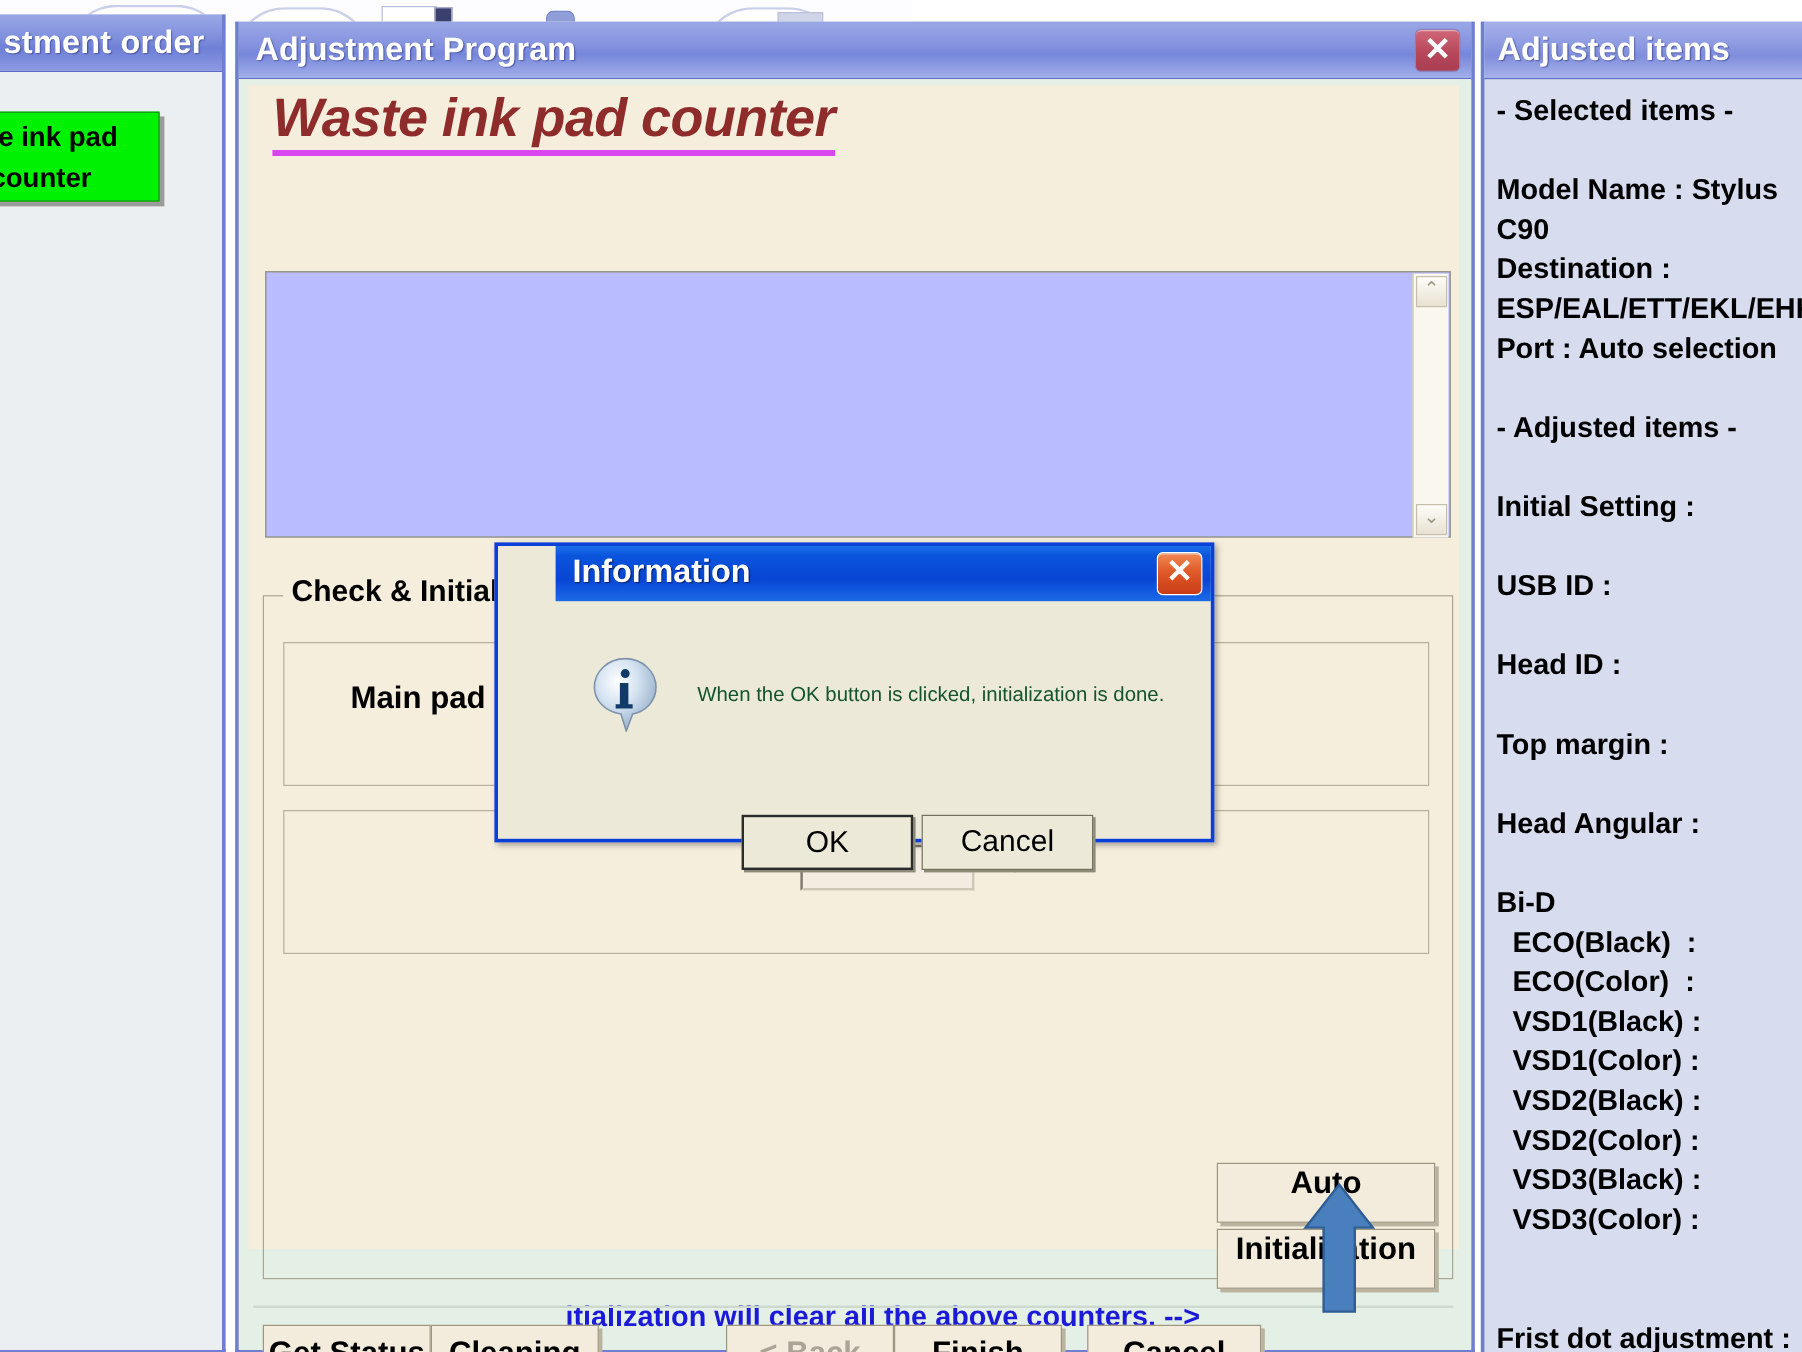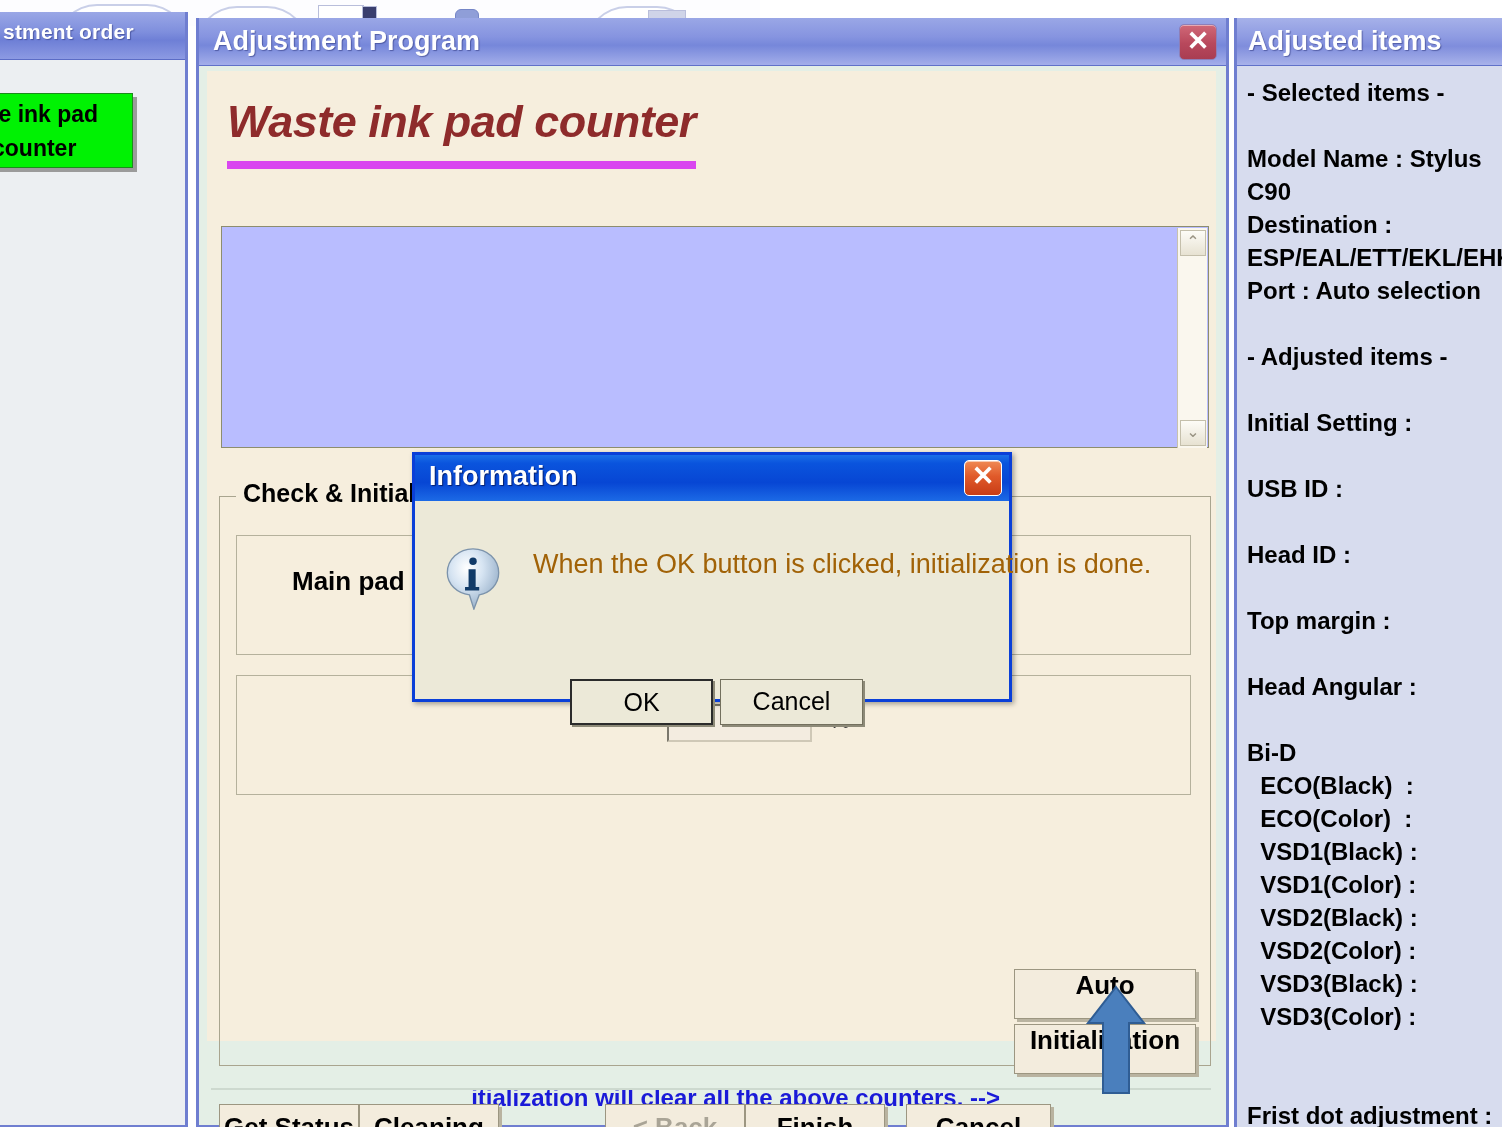--- a/index.html
+++ b/index.html
@@ -58,21 +58,21 @@
   .win-left .titlebar {
     height: 47px;
     background: linear-gradient(to bottom, #9aa7e6 0%, #7f8fdd 42%, #6e7fd6 60%, #8c9ae3 100%);
     border-bottom: 1px solid #5b6cc6;
     position: relative;
   }
   .win-left .titlebar .t-text {
     position: absolute;
     left: 22px; top: 8px;
     color: #ffffff;
-    font-size: 21px;
+    font-size: 27px;
     font-weight: bold;
     letter-spacing: 0.2px;
     text-shadow: 1px 1px 1px rgba(40,50,120,.55);
     white-space: nowrap;
   }
   .win-left .body {
     background: #eceff2;
     height: calc(100% - 47px);
     padding: 33px 0 0 0;
     box-sizing: border-box;
@@ -149,28 +149,28 @@
     position: absolute;
     left: 8px; top: 5px;
     width: 1009px;
     height: 970px;
     background: #f6eedd;
     border: none;
   }
 
   .page-title {
     position: absolute;
-    left: 20px; top: 26px;
+    left: 20px; top: 2px;
     color: #8e2b2b;
     font-size: 45px;
     font-style: italic;
     font-weight: bold;
     letter-spacing: -0.5px;
-    border-bottom: 8px solid #d946ef;
-    padding-bottom: 14px;
+    border-bottom: 5px solid #d946ef;
+    padding-bottom: 2px;
     line-height: 50px;
     white-space: nowrap;
   }
 
   
   .note-box {
     position: absolute;
     left: 14px; top: 155px;
     width: 988px;
     height: 222px;
@@ -359,20 +359,21 @@
 
   
   .modal {
     position: absolute;
     left: 412px; top: 452px;
     width: 600px; height: 250px;
     background: #ece9d8;
     border: 3px solid #0a3fd8;
     box-sizing: border-box;
     box-shadow: 2px 2px 5px rgba(0,0,0,.35);
+    padding-left: 48px;
   }
   .modal .titlebar {
     height: 46px;
     background: linear-gradient(to bottom, #1a6fe8 0%, #0a54dd 18%, #0746d4 60%, #1c6ae6 100%);
     position: relative;
   }
   .modal .titlebar .t-text {
     position: absolute;
     left: 14px; top: 6px;
     color: #ffffff;
@@ -396,23 +397,23 @@
     cursor: pointer;
   }
   .modal-body { position: relative; height: calc(100% - 46px); }
   .info-icon {
     position: absolute;
     left: 27px; top: 47px;
     width: 62px; height: 62px;
   }
   .modal-msg {
     position: absolute;
-    left: 118px; top: 48px;
-    font-size: 27px;
-    color: #a16207;
+    left: 118px; top: 68px;
+    font-size: 17px;
+    color: #14532d;
     white-space: nowrap;
   }
   .mbtn {
     position: absolute;
     top: 178px;
     height: 46px;
     background: #ece9d8;
     border: 1px solid #73705e;
     box-shadow: 2px 2px 0 #8d8a78;
     font-size: 25px;

